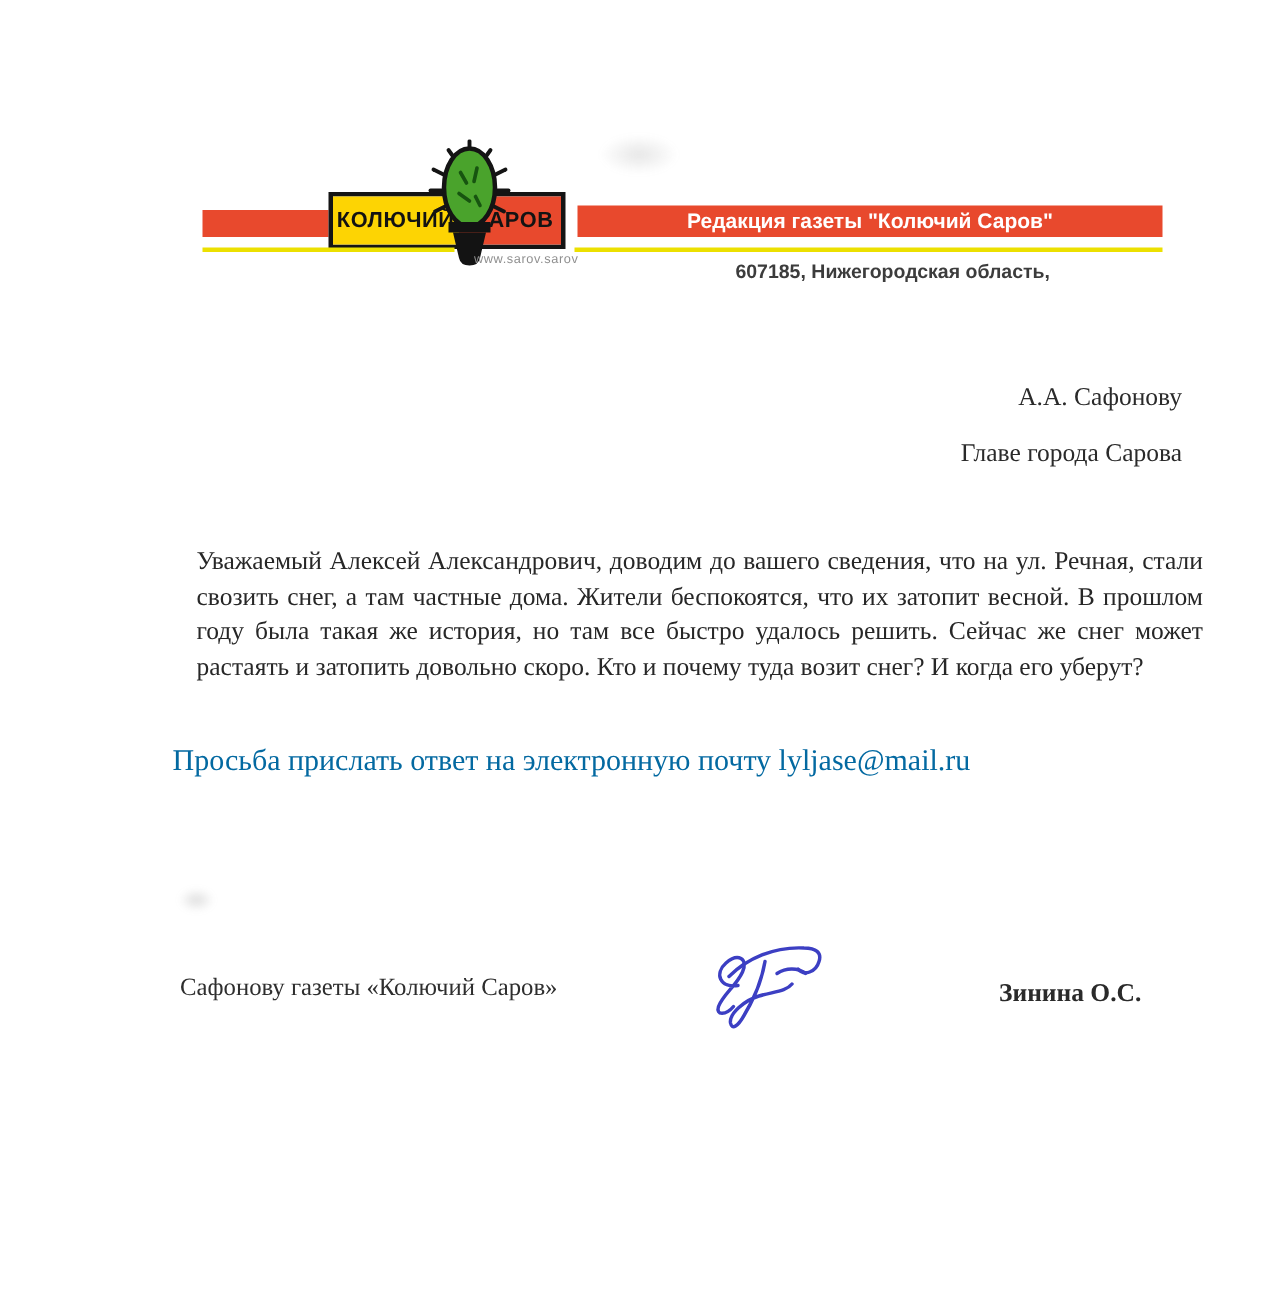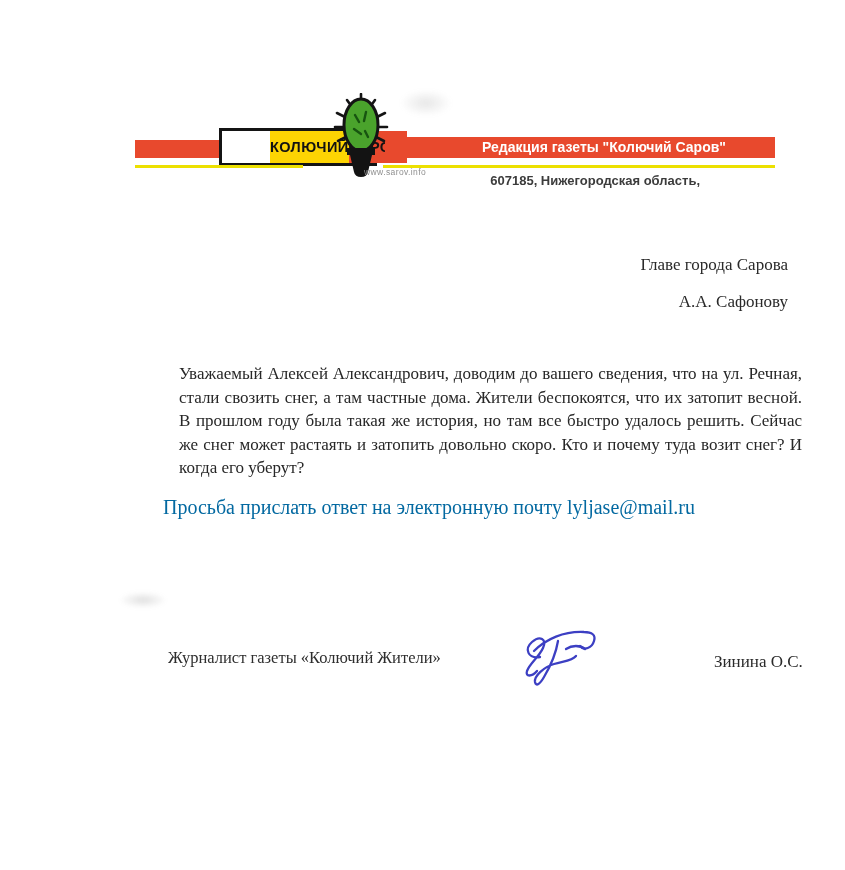--- a/index.html
+++ b/index.html
@@ -1,21 +1,21 @@
 <!DOCTYPE html>
 <html><head>
 <meta charset="utf-8">
 <style>
   * { margin:0; padding:0; box-sizing:border-box; }
   html,body { background:#ffffff; }
   .page {
     position:relative; width:845px; height:870px; background:#ffffff;
     overflow:hidden; font-family:"Liberation Serif", serif; color:#262626;
   }
-  .abs { position:absolute;padding-left:48px; }
+  .abs { position:absolute; }
 
   
   .red-bar-left  { left:135px; top:140px; width:84px;  height:18px; background:#e8492d; }
   .red-banner    { left:385px; top:137px; width:390px; height:21px; background:#e8492d;
                    color:#ffffff; font-family:"Liberation Sans", sans-serif;
                    font-weight:bold; font-size:14px; line-height:21px; text-align:center; }
   .logo-box { left:219px; top:128px; width:158px; height:38px;
               border:3px solid #141414; display:flex; }
   .logo-left  { flex:0 0 55%; background:#fdd403; display:flex; align-items:center;
                 justify-content:center; font-family:"Liberation Sans", sans-serif;
@@ -37,21 +37,21 @@
 
   
   .recipient { right:57px; top:255px; text-align:right; font-size:17px; color:#2a2a2a; }
   .recipient div + div { margin-top:17px; }
 
   .body-par1 { left:115px; top:362px; width:671px; font-size:17px; line-height:23.6px;
                text-align:justify; color:#272727;margin-left:16px; }
   .body-par2 { left:115px; top:496px; width:671px; font-size:20px; color:#0369a1; }
 
   .closing-title { left:120px; top:648px; font-size:16.5px; color:#2e2e2e; }
-  .author-name   { left:666px; top:652px; font-size:17px; color:#2a2a2a; }
+  .author-name   { left:666px; top:652px; font-size:17px; color:#2a2a2a;font-weight:bold; }
   .signature     { left:458px; top:615px; width:100px; height:84px; }
 
   
   .smudge { border-radius:50%; filter:blur(2px); }
   .smudge.a { left:400px; top:90px;  width:52px; height:26px;
               background:radial-gradient(closest-side, rgba(120,120,120,.18), rgba(120,120,120,0)); }
   .smudge.b { left:119px; top:592px; width:24px; height:16px;
               background:radial-gradient(closest-side, rgba(110,110,110,.22), rgba(110,110,110,0)); }
 </style>
 </head>
@@ -88,40 +88,40 @@
         <path d="M34,19 l-2,9"></path>
         <path d="M22,36 l7,5"></path>
         <path d="M33,38 l3,6"></path>
       </g>
 
       <rect x="15" y="55" width="28" height="7" fill="#131313"></rect>
       <path d="M18,62 h22 l-4,17 q-1,5 -7,5 t-7,-5 z" fill="#131313"></path>
     </svg>
   </div>
 
-  <div class="abs site-caption">www.sarov.info</div>
+  <div class="abs site-caption">www.sarov.sarov</div>
 
   <div class="abs red-banner">Редакция газеты "Колючий Саров"</div>
 
   <div class="abs yline l"></div>
   <div class="abs yline r"></div>
 
   <div class="abs address-block">
     <div>607185, Нижегородская область,</div>
   </div>
 
   <div class="abs recipient">
+    <div>А.А. Сафонову</div>
     <div>Главе города Сарова</div>
-    <div>А.А. Сафонову</div>
   </div>
 
   <p class="abs body-par1">Уважаемый Алексей Александрович, доводим до вашего сведения, что на ул. Речная, стали свозить снег, а там частные дома. Жители беспокоятся, что их затопит весной. В прошлом году была такая же история, но там все быстро удалось решить. Сейчас же снег может растаять и затопить довольно скоро. Кто и почему туда возит снег? И когда его уберут?</p>
   <p class="abs body-par2">Просьба прислать ответ на электронную почту lyljase@mail.ru</p>
 
-  <div class="abs closing-title">Журналист газеты «Колючий Жители»</div>
+  <div class="abs closing-title">Сафонову газеты «Колючий Саров»</div>
 
   <div class="abs signature">
     <svg width="100" height="84" viewBox="0 0 100 84">
       <g fill="none" stroke="#3c3fc3" stroke-width="2.3" stroke-linecap="round" stroke-linejoin="round">
         <path d="M34,42 C22,44 18,34 26,27 C34,20 41,24 37,33 C33,42 24,48 21,56 C19,62 26,62 31,56"></path>
         <path d="M28,36 C40,24 58,16 78,17 C86,17 90,20 88,26 C86,33 78,36 74,31"></path>
         <path d="M52,26 C50,38 44,52 38,62 C34,69 30,72 29,67 C28,61 38,52 48,49 C58,46 66,46 70,41"></path>
         <path d="M60,34 C66,30 74,30 79,34"></path>
       </g>
     </svg>

